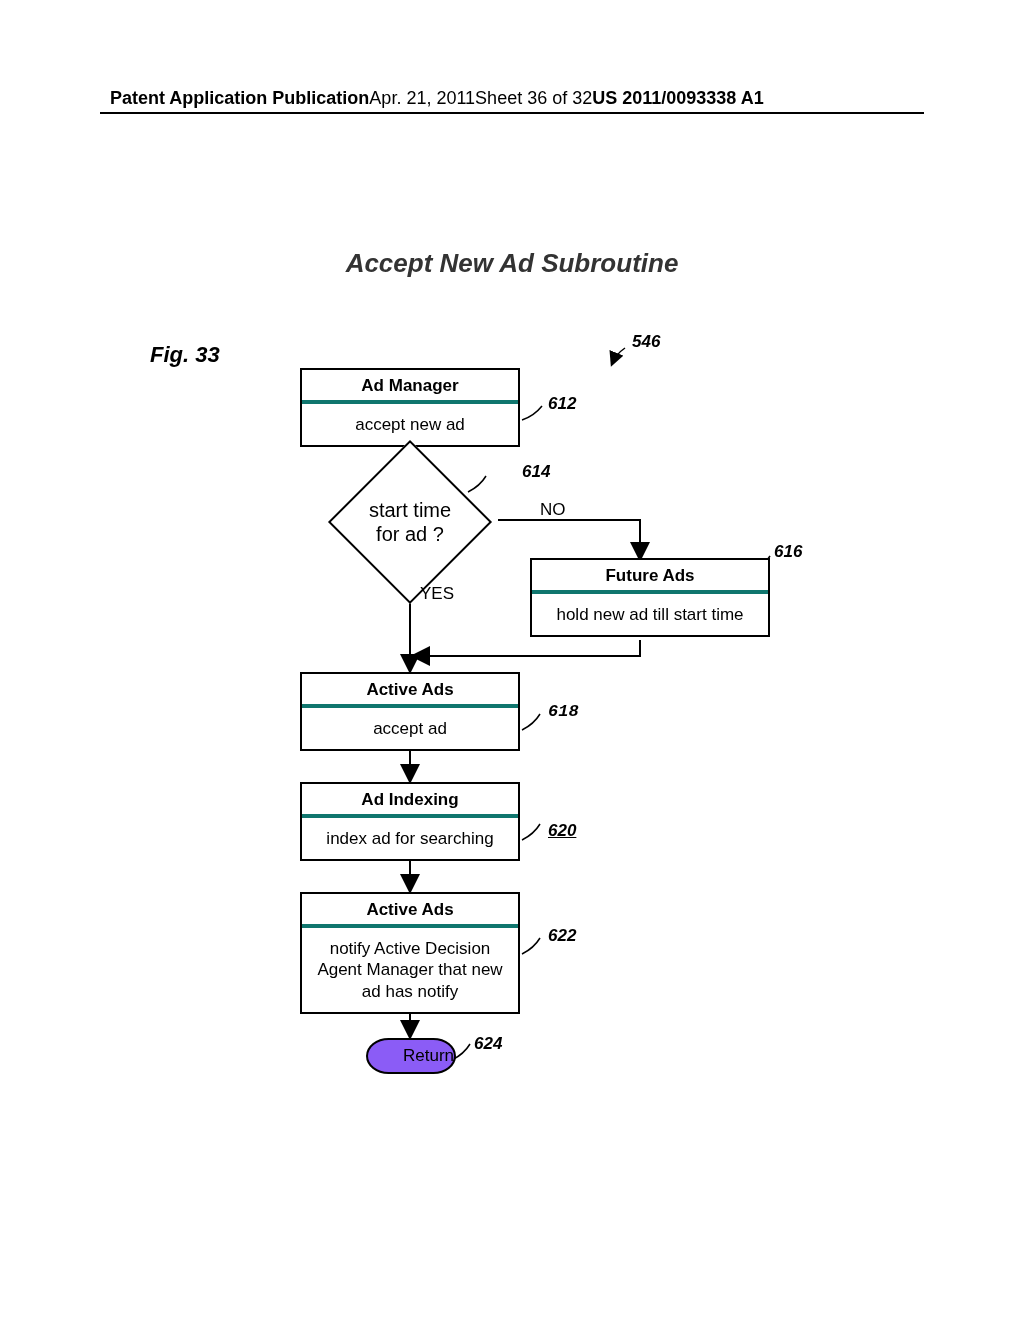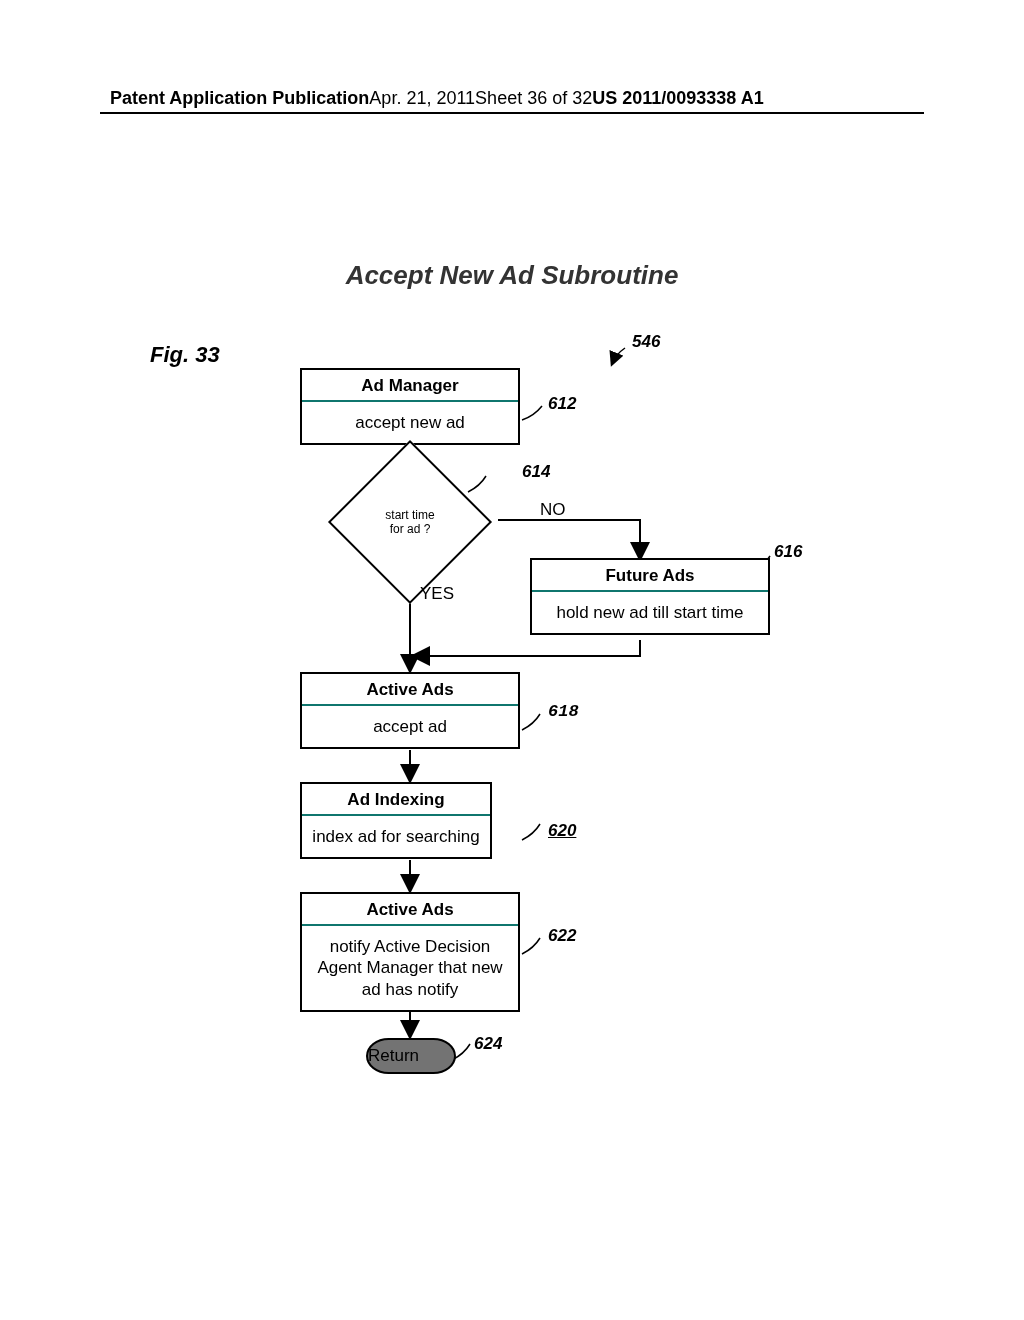--- a/index.html
+++ b/index.html
@@ -25,21 +25,21 @@
   .hr {
     position: absolute;
     top: 112px;
     left: 100px;
     right: 100px;
     height: 2px;
     background: #000;
   }
   .title {
     position: absolute;
-    top: 260px;
+    top: 248px;
     left: 0;
     right: 0;
     text-align: center;
     font-size: 26px;
     font-style: italic;
     font-weight: bold;
     color: #333;
   }
   .fig-label {
     position: absolute;
@@ -59,21 +59,21 @@
   .box {
     position: absolute;
     border: 2px solid #000;
     background: #fff;
     text-align: center;
   }
   .box .btitle {
     font-weight: bold;
     font-size: 17px;
     padding: 6px 4px 4px;
-    border-bottom: 2px solid #0f766e;
+    border-bottom: 4px solid #0f766e;
   }
   .box .bbody {
     font-size: 17px;
     padding: 10px 6px;
     line-height: 1.25;
   }
   .diamond-wrap { position: absolute; }
   .diamond {
     width: 100%;
     height: 100%;
@@ -81,31 +81,31 @@
     transform: rotate(45deg);
     background: #fff;
   }
   .diamond-text {
     position: absolute;
     inset: 0;
     display: flex;
     align-items: center;
     justify-content: center;
     text-align: center;
-    font-size: 12px;
+    font-size: 20px;
     line-height: 1.2;
   }
   .terminator {
     position: absolute;
     border: 2px solid #000;
     border-radius: 50%/100%;
-    background: #737373;
+    background: #8b5cf6;
     display: flex;
     align-items: center;
-    justify-content: flex-start;
+    justify-content: flex-end;
     font-size: 17px;
   }
   .ref {
     position: absolute;
     font-size: 17px;
     font-style: italic;
     font-weight: bold;
   }
   .edge-label {
     position: absolute;
@@ -180,21 +180,21 @@
   <div class="box" style="left:530px; top:218px; width:240px;">
     <div class="btitle">Future Ads</div>
     <div class="bbody">hold new ad till start time</div>
   </div>
 
   <div class="box" style="left:300px; top:332px; width:220px;">
     <div class="btitle">Active Ads</div>
     <div class="bbody">accept ad</div>
   </div>
 
-  <div class="box" style="left:300px; top:442px; width:192px;">
+  <div class="box" style="left:300px; top:442px; width:220px;">
     <div class="btitle">Ad Indexing</div>
     <div class="bbody">index ad for searching</div>
   </div>
 
   <div class="box" style="left:300px; top:552px; width:220px;">
     <div class="btitle">Active Ads</div>
     <div class="bbody">notify Active Decision Agent Manager that new ad has notify</div>
   </div>
 
   <div class="terminator" style="left:366px; top:698px; width:90px; height:36px;">

